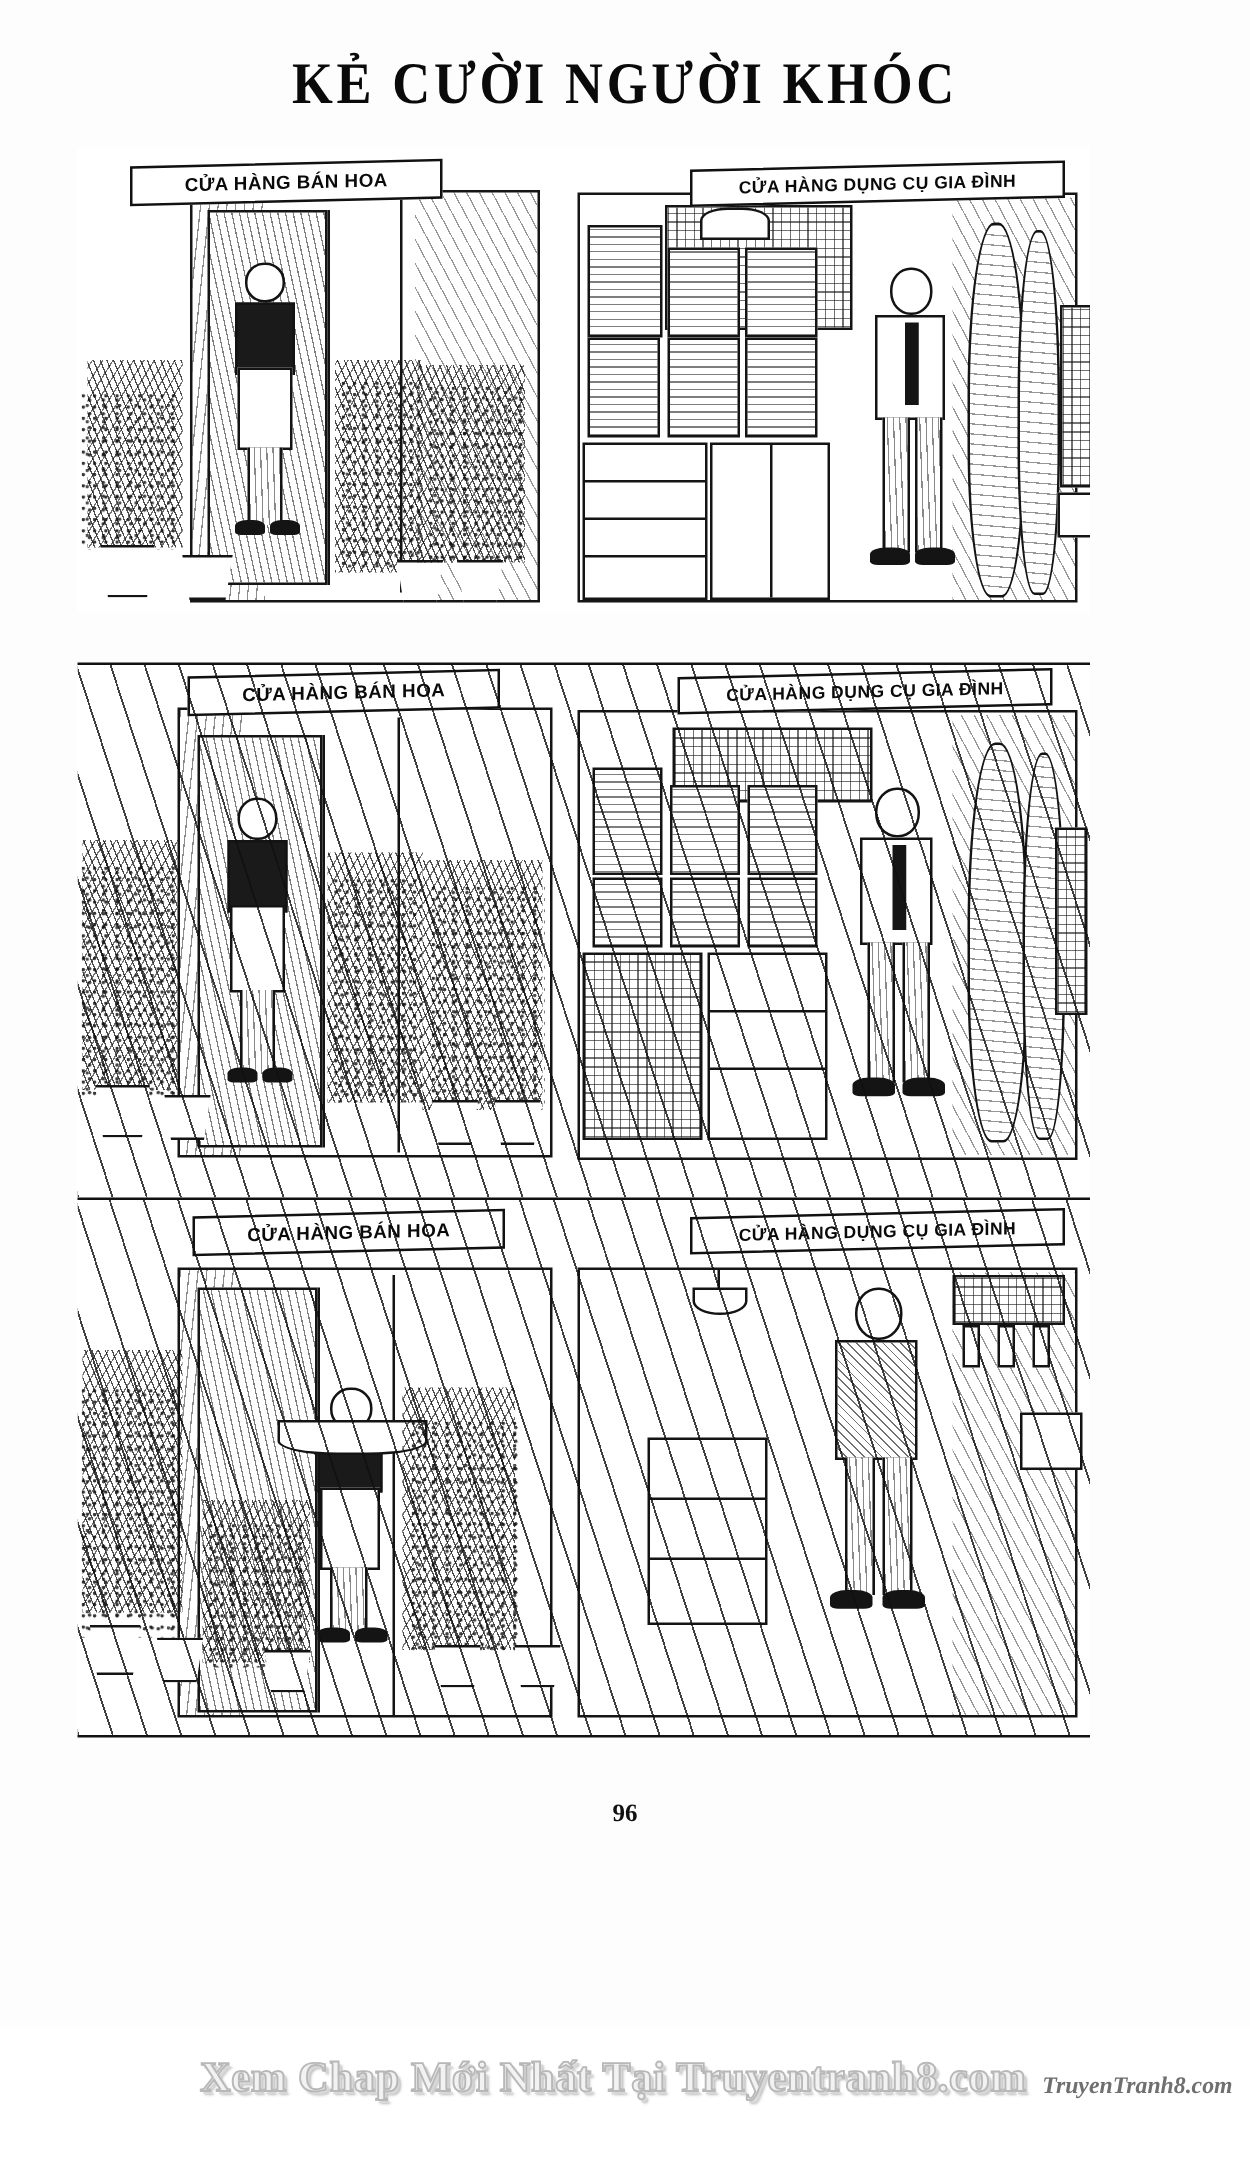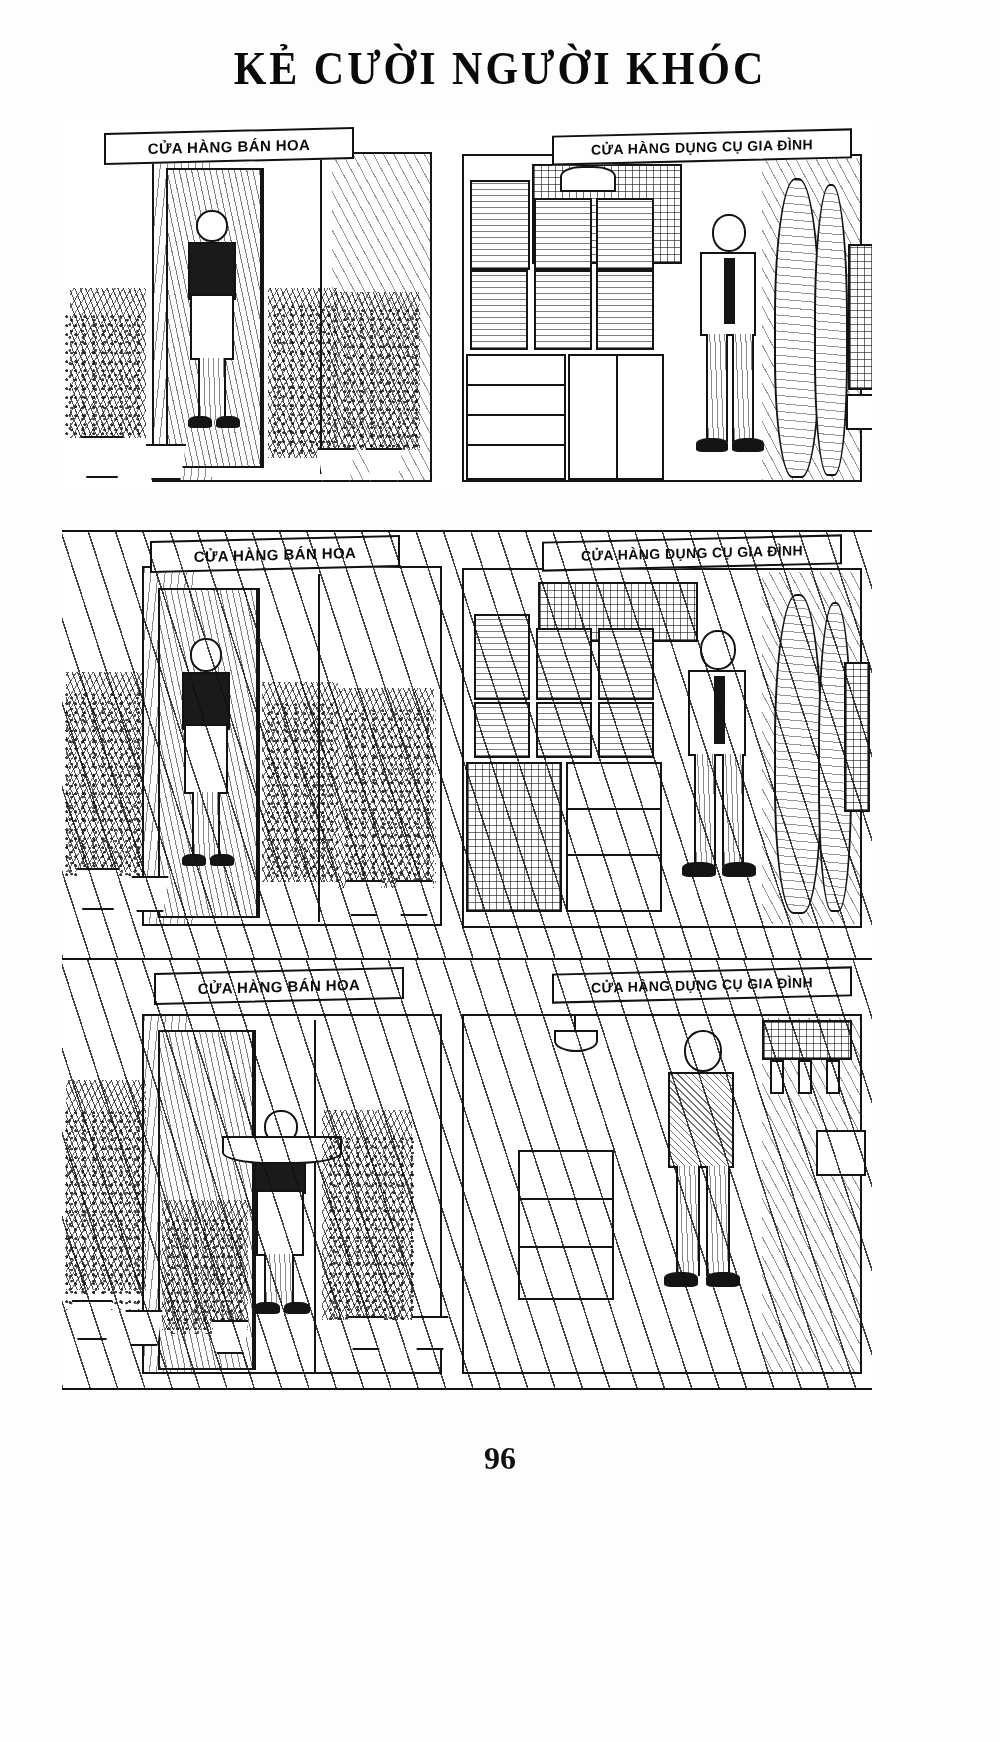--- a/index.html
+++ b/index.html
@@ -134,21 +134,21 @@
     background: repeating-linear-gradient(72deg,
                 rgba(15,15,15,.80) 0 1.5px, rgba(255,255,255,0) 1.5px 26px);
   }
 
   
   .page-number {
     position: absolute;
     top: 1440px; left: 0; width: 1000px;
     text-align: center;
     font-family: "Liberation Serif", serif;
-    font-size: 32px;
+    font-size: 20px;
     font-weight: 700;
     color: #111;
   }
 
   
   .footer {
     position: absolute;
     left: 0; bottom: 0; width: 1000px; height: 120px;
     background: #ffffff;
   }
@@ -389,14 +389,18 @@
     <div class="sign" style="left:490px; top:10px; width:300px; height:30px; font-size:14px;">
       <span>CỬA HÀNG DỤNG CỤ GIA ĐÌNH</span>
     </div>
 
     <div class="rain"></div>
 
   </div>
 
   <div class="page-number">96</div>
 
+  <div class="footer">
+    <div class="footer-text">Xem Chap Mới Nhất Tại Truyentranh8.com</div>
+    <div class="footer-logo">TruyenTranh8.com</div>
+  </div>
 
 </div>
 
 </body></html>

